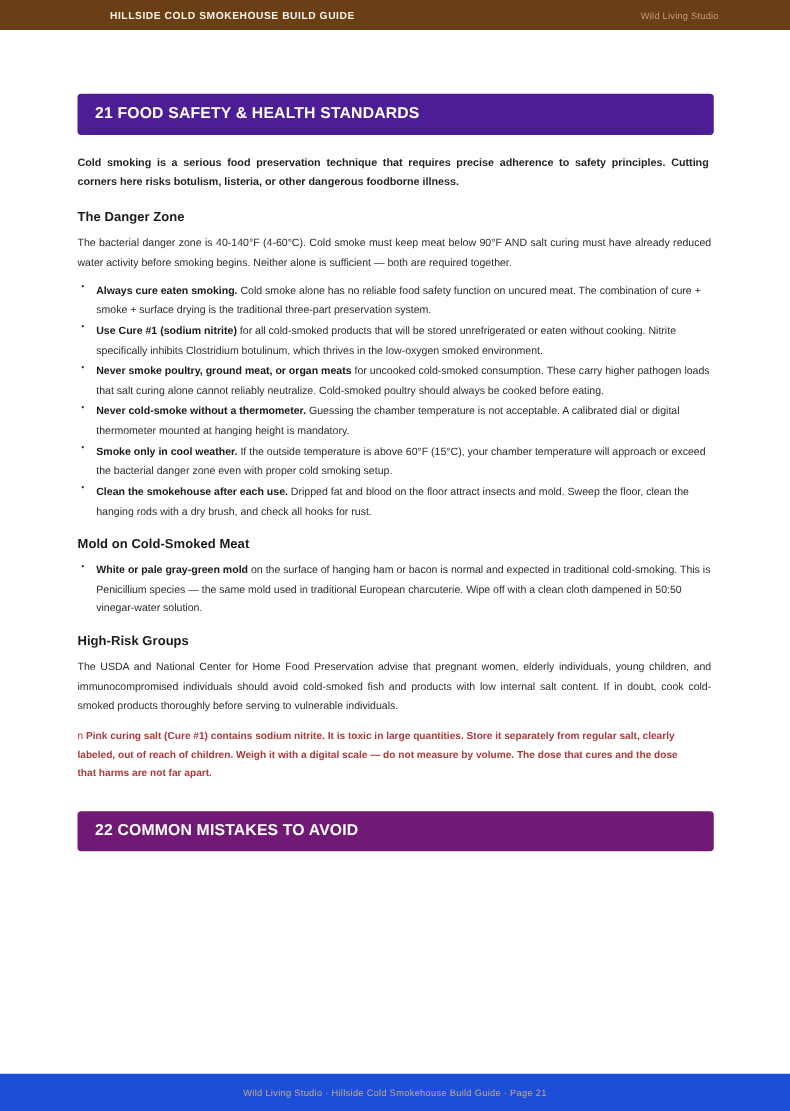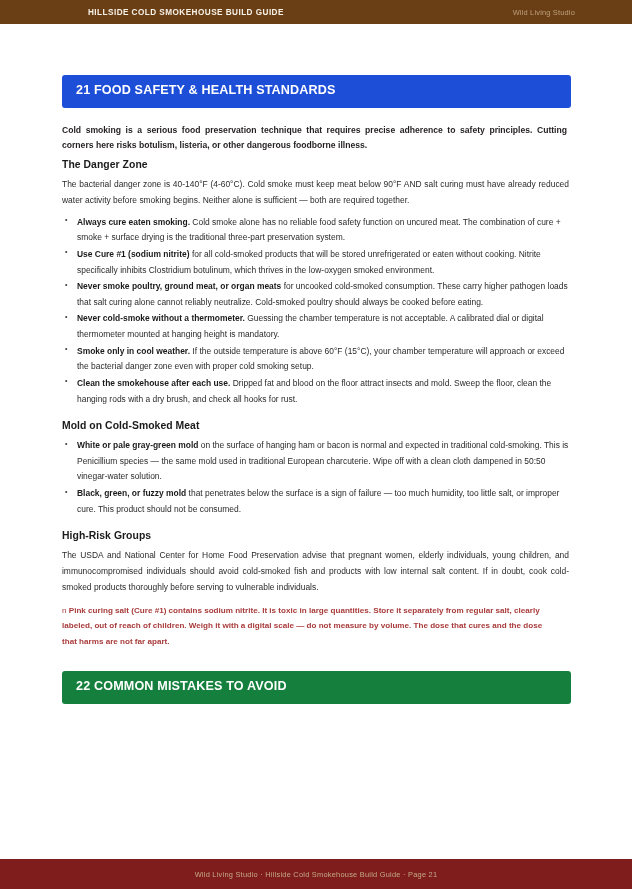--- a/index.html
+++ b/index.html
@@ -52,38 +52,38 @@
     padding: 51px 61px 0 62px;
   }
 
   
   .section-banner {
     width: 509px;
     border-radius: 3px;
     padding: 9px 14px 10px 14px;
     margin-bottom: 15px;
   }
-  .section-banner.red   { background: #1d4ed8; }
-  .section-banner.brown { background: #15803d; margin-top: 22px; margin-bottom: 0; }
+  .section-banner.red   { background: #4c1d95; }
+  .section-banner.brown { background: #701a75; margin-top: 22px; margin-bottom: 0; }
   .section-banner-title {
     font-size: 12.6px;
     font-weight: bold;
     color: #ffffff;
     letter-spacing: 0.15px;
     line-height: 1.1;
   }
 
   
   .lead {
     font-size: 8.6px;
     font-weight: bold;
     line-height: 1.78;
     text-align: justify;
     color: #231f20;
-    margin-bottom: 6px;
+    margin-bottom: 16px;
     width: 505px;
   }
 
   h2.subhead {
     font-size: 10.4px;
     font-weight: bold;
     color: #1a1a1a;
     margin-bottom: 7px;
     letter-spacing: 0.05px;
   }
@@ -141,21 +141,21 @@
     color: #a93b3b;
   }
 
   
   .page-footer {
     position: absolute;
     left: 0;
     bottom: 0;
     width: 632px;
     height: 30px;
-    background: #7f1d1d;
+    background: #1d4ed8;
     display: flex;
     align-items: center;
     justify-content: center;
   }
   .page-footer-text {
     font-size: 7.4px;
     color: #c4ab88;
     letter-spacing: 0.25px;
     white-space: nowrap;
   }
@@ -184,21 +184,20 @@
       <li><b>Use Cure #1 (sodium nitrite)</b><span> for all cold-smoked products that will be stored unrefrigerated or eaten without cooking. Nitrite specifically inhibits Clostridium botulinum, which thrives in the low-oxygen smoked environment.</span></li>
       <li><b>Never smoke poultry, ground meat, or organ meats</b><span> for uncooked cold-smoked consumption. These carry higher pathogen loads that salt curing alone cannot reliably neutralize. Cold-smoked poultry should always be cooked before eating.</span></li>
       <li><b>Never cold-smoke without a thermometer.</b><span> Guessing the chamber temperature is not acceptable. A calibrated dial or digital thermometer mounted at hanging height is mandatory.</span></li>
       <li><b>Smoke only in cool weather.</b><span> If the outside temperature is above 60°F (15°C), your chamber temperature will approach or exceed the bacterial danger zone even with proper cold smoking setup.</span></li>
       <li><b>Clean the smokehouse after each use.</b><span> Dripped fat and blood on the floor attract insects and mold. Sweep the floor, clean the hanging rods with a dry brush, and check all hooks for rust.</span></li>
     </ul>
 
   <h2 class="subhead spaced">Mold on Cold-Smoked Meat</h2>
   <ul class="bullets" id="mold-list">
       <li><b>White or pale gray-green mold</b><span> on the surface of hanging ham or bacon is normal and expected in traditional cold-smoking. This is Penicillium species — the same mold used in traditional European charcuterie. Wipe off with a clean cloth dampened in 50:50 vinegar-water solution.</span></li>
-      <li><b>Black, green, or fuzzy mold</b><span> that penetrates below the surface is a sign of failure — too much humidity, too little salt, or improper cure. This product should not be consumed.</span></li>
     </ul>
 
   <h2 class="subhead spaced">High-Risk Groups</h2>
   <p class="body">The USDA and National Center for Home Food Preservation advise that pregnant women, elderly individuals, young children, and immunocompromised individuals should avoid cold-smoked fish and products with low internal salt content. If in doubt, cook cold-smoked products thoroughly before serving to vulnerable individuals.</p>
 
   <div class="callout">
     <p class="callout-text">
       <span class="callout-glyph">n</span>
       <span>Pink curing salt (Cure #1) contains sodium nitrite. It is toxic in large quantities. Store it separately from regular salt, clearly labeled, out of reach of children. Weigh it with a digital scale — do not measure by volume. The dose that cures and the dose that harms are not far apart.</span>
     </p>

